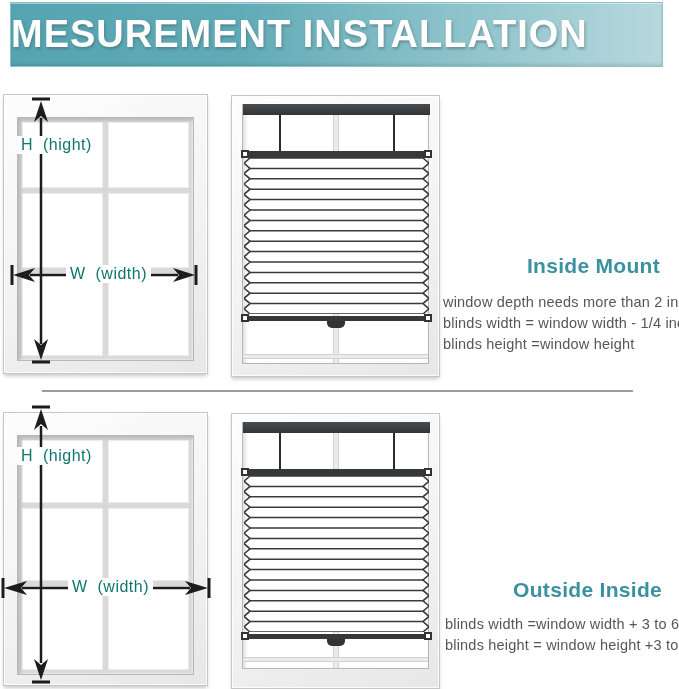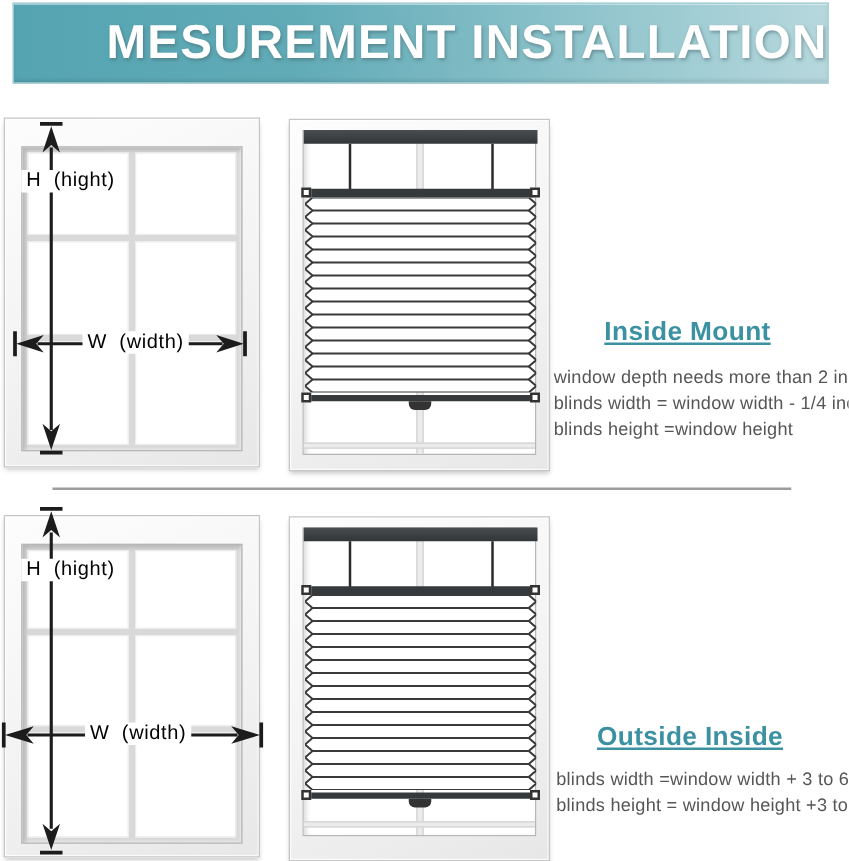--- a/index.html
+++ b/index.html
@@ -6,21 +6,21 @@
   html,body { background:#fff; }
   body { font-family:"Liberation Sans", sans-serif; }
   .page { position:relative; width:679px; height:689px; background:#fff; overflow:hidden; }
 
   
   .banner{
     position:absolute; left:10px; top:2px; width:653px; height:65px;
     background:linear-gradient(to right,#55a4b2 0%,#61abb7 35%,#92c5cd 72%,#b6d8dd 100%);
     border:1px solid #8fc3cb;
     box-shadow:inset 0 1px 0 rgba(255,255,255,.45), inset 0 -2px 3px rgba(0,0,0,.10);
-    display:flex; align-items:center; justify-content:flex-end;
+    display:flex; align-items:center; justify-content:flex-start;
   }
   .banner-title{
     font-size:38px; font-weight:bold; color:#fff; letter-spacing:1px;
     text-shadow:1px 2px 3px rgba(70,100,105,.55); white-space:nowrap;
   }
 
   
   .win{
     position:absolute;
     background:linear-gradient(155deg,#fdfdfd 0%,#f3f3f3 55%,#e7e7e7 100%);
@@ -76,30 +76,30 @@
   .pleats{ position:absolute; left:12px; top:62px; }
   .handle{ position:absolute; left:calc(50% - 9px); top:225px; width:18px; height:7px;
     background:#333; border-radius:0 0 5px 5px; }
 
   
   .arrow{ position:absolute; }
   .arrow line{ stroke:#1c1c1c; }
   .arrow polygon{ fill:#1c1c1c; }
   .mlabel{
     position:absolute; z-index:5; font-size:16px; letter-spacing:.5px;
-    color:#000000; background:#fff; padding:0 4px; white-space:pre;
+    color:#0f766e; background:#fff; padding:0 4px; white-space:pre;
   }
 
   
   .divider{ position:absolute; left:42px; top:390px; width:591px; height:2px; background:#9c9c9c; }
 
   
   .mount-heading{
     position:absolute; font-size:21px; font-weight:bold; color:#3b91a1;
-    letter-spacing:.3px; text-align:center; white-space:nowrap;text-decoration:underline;
+    letter-spacing:.3px; text-align:right; white-space:nowrap;
   }
   .mount-line{
     position:absolute; font-size:14.5px; color:#565656; white-space:nowrap; letter-spacing:.2px;
   }
 </style>
 </head>
 <body>
 
 <div class="page">
 

